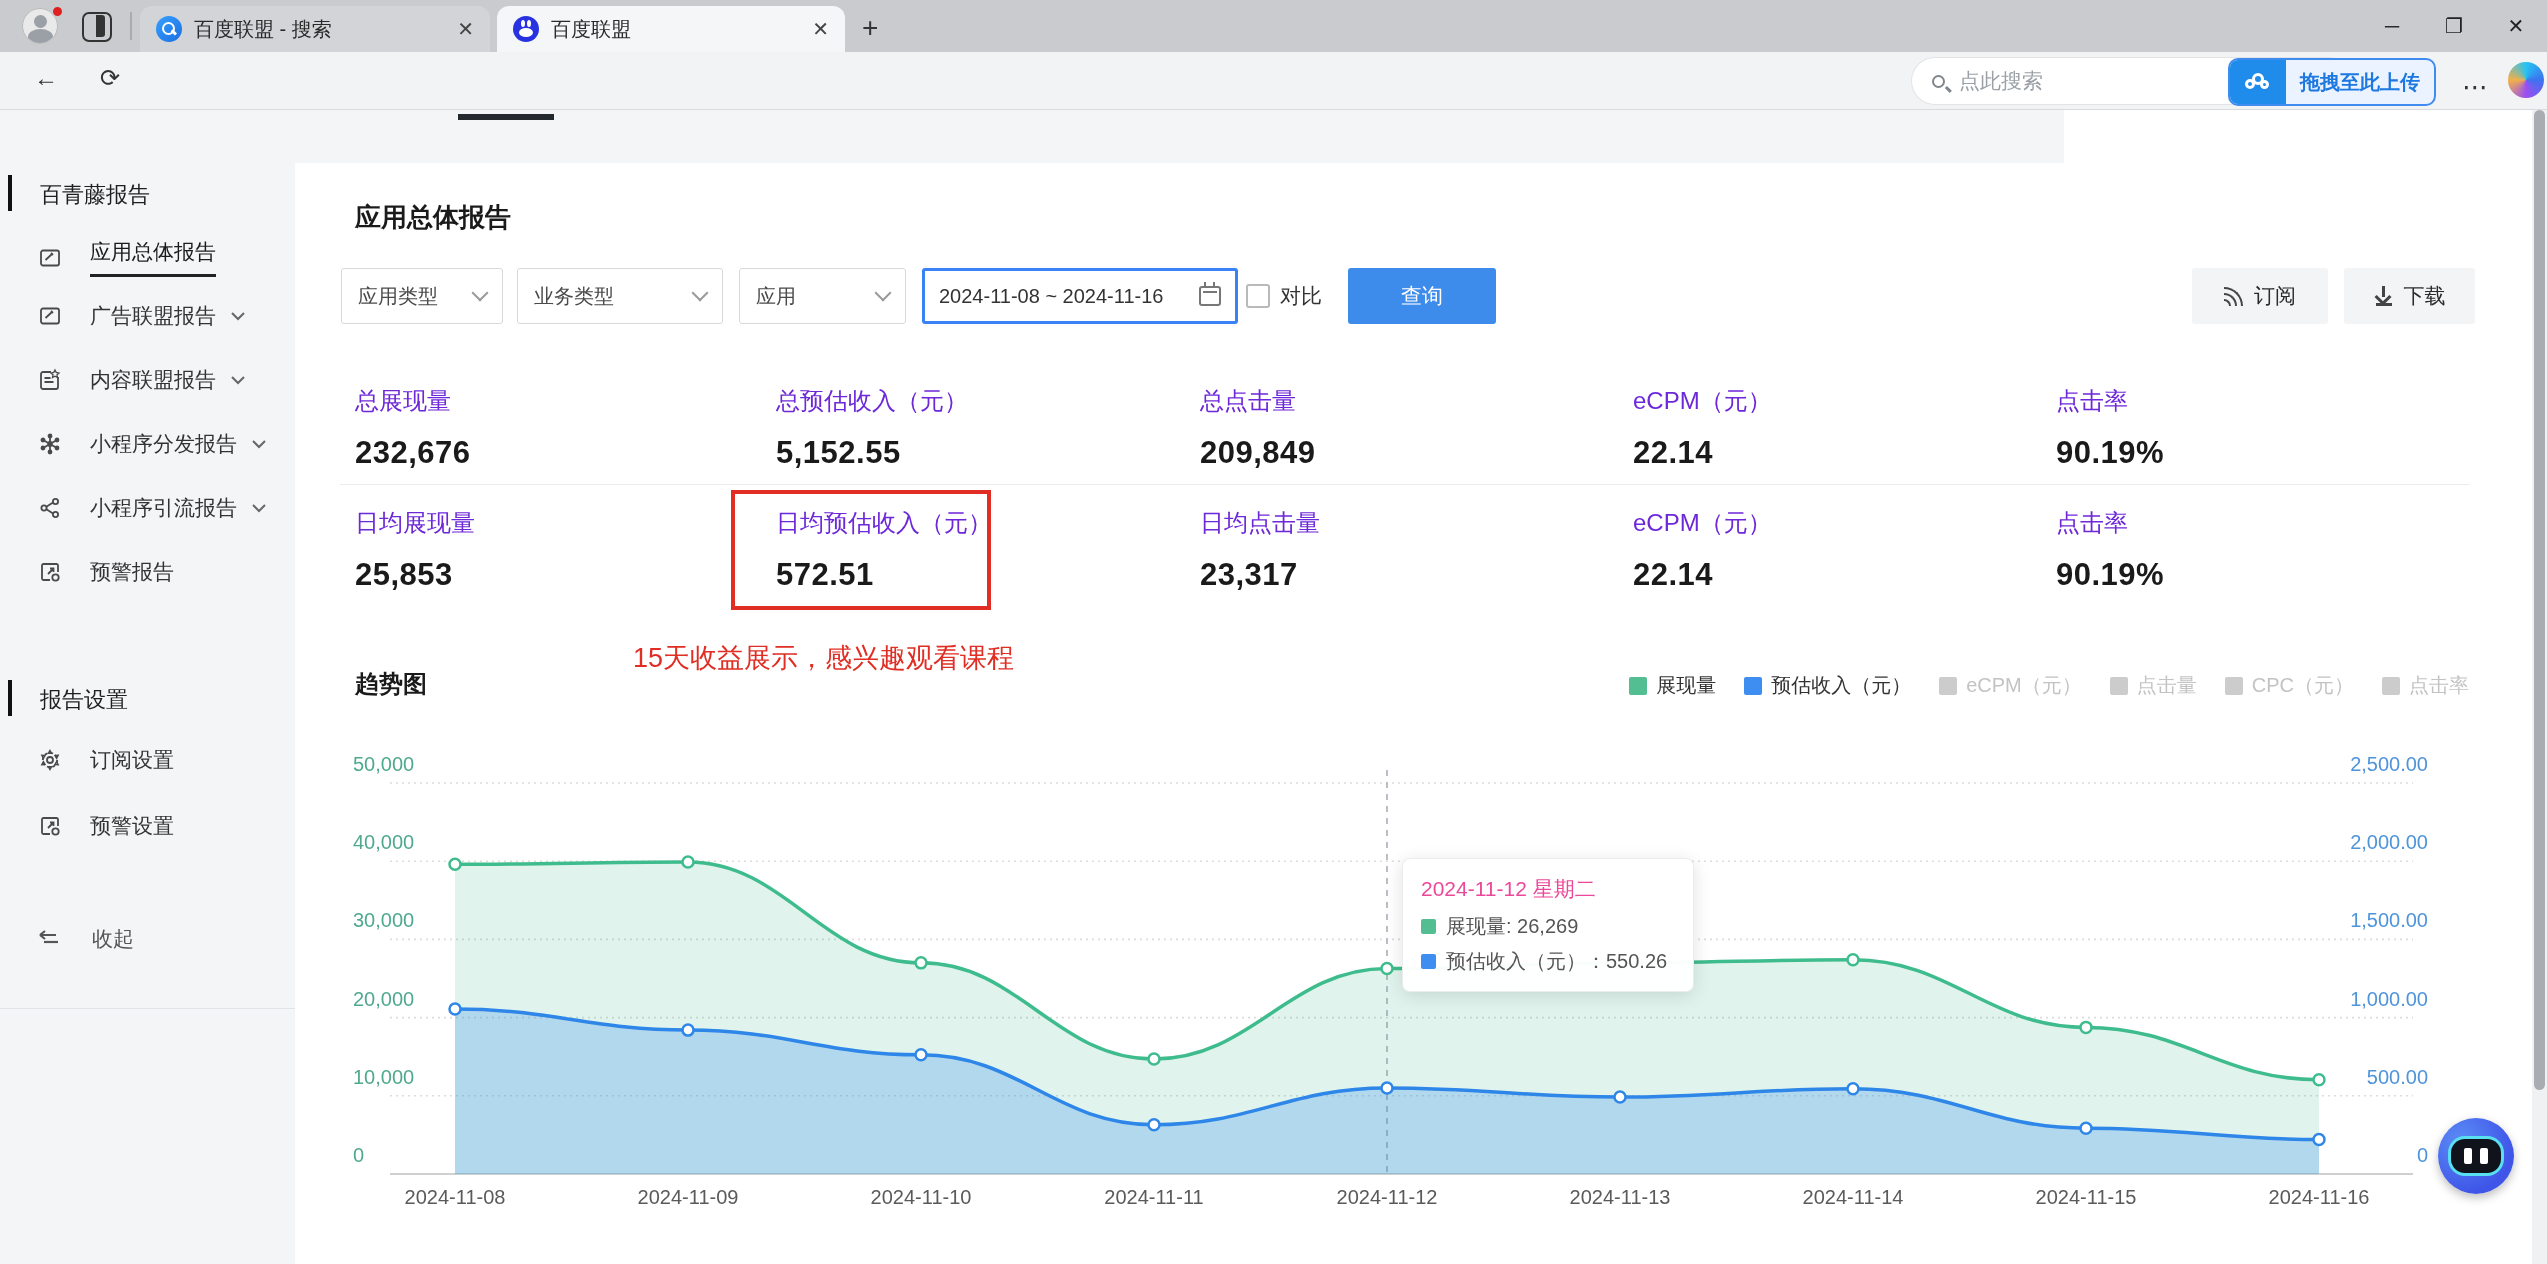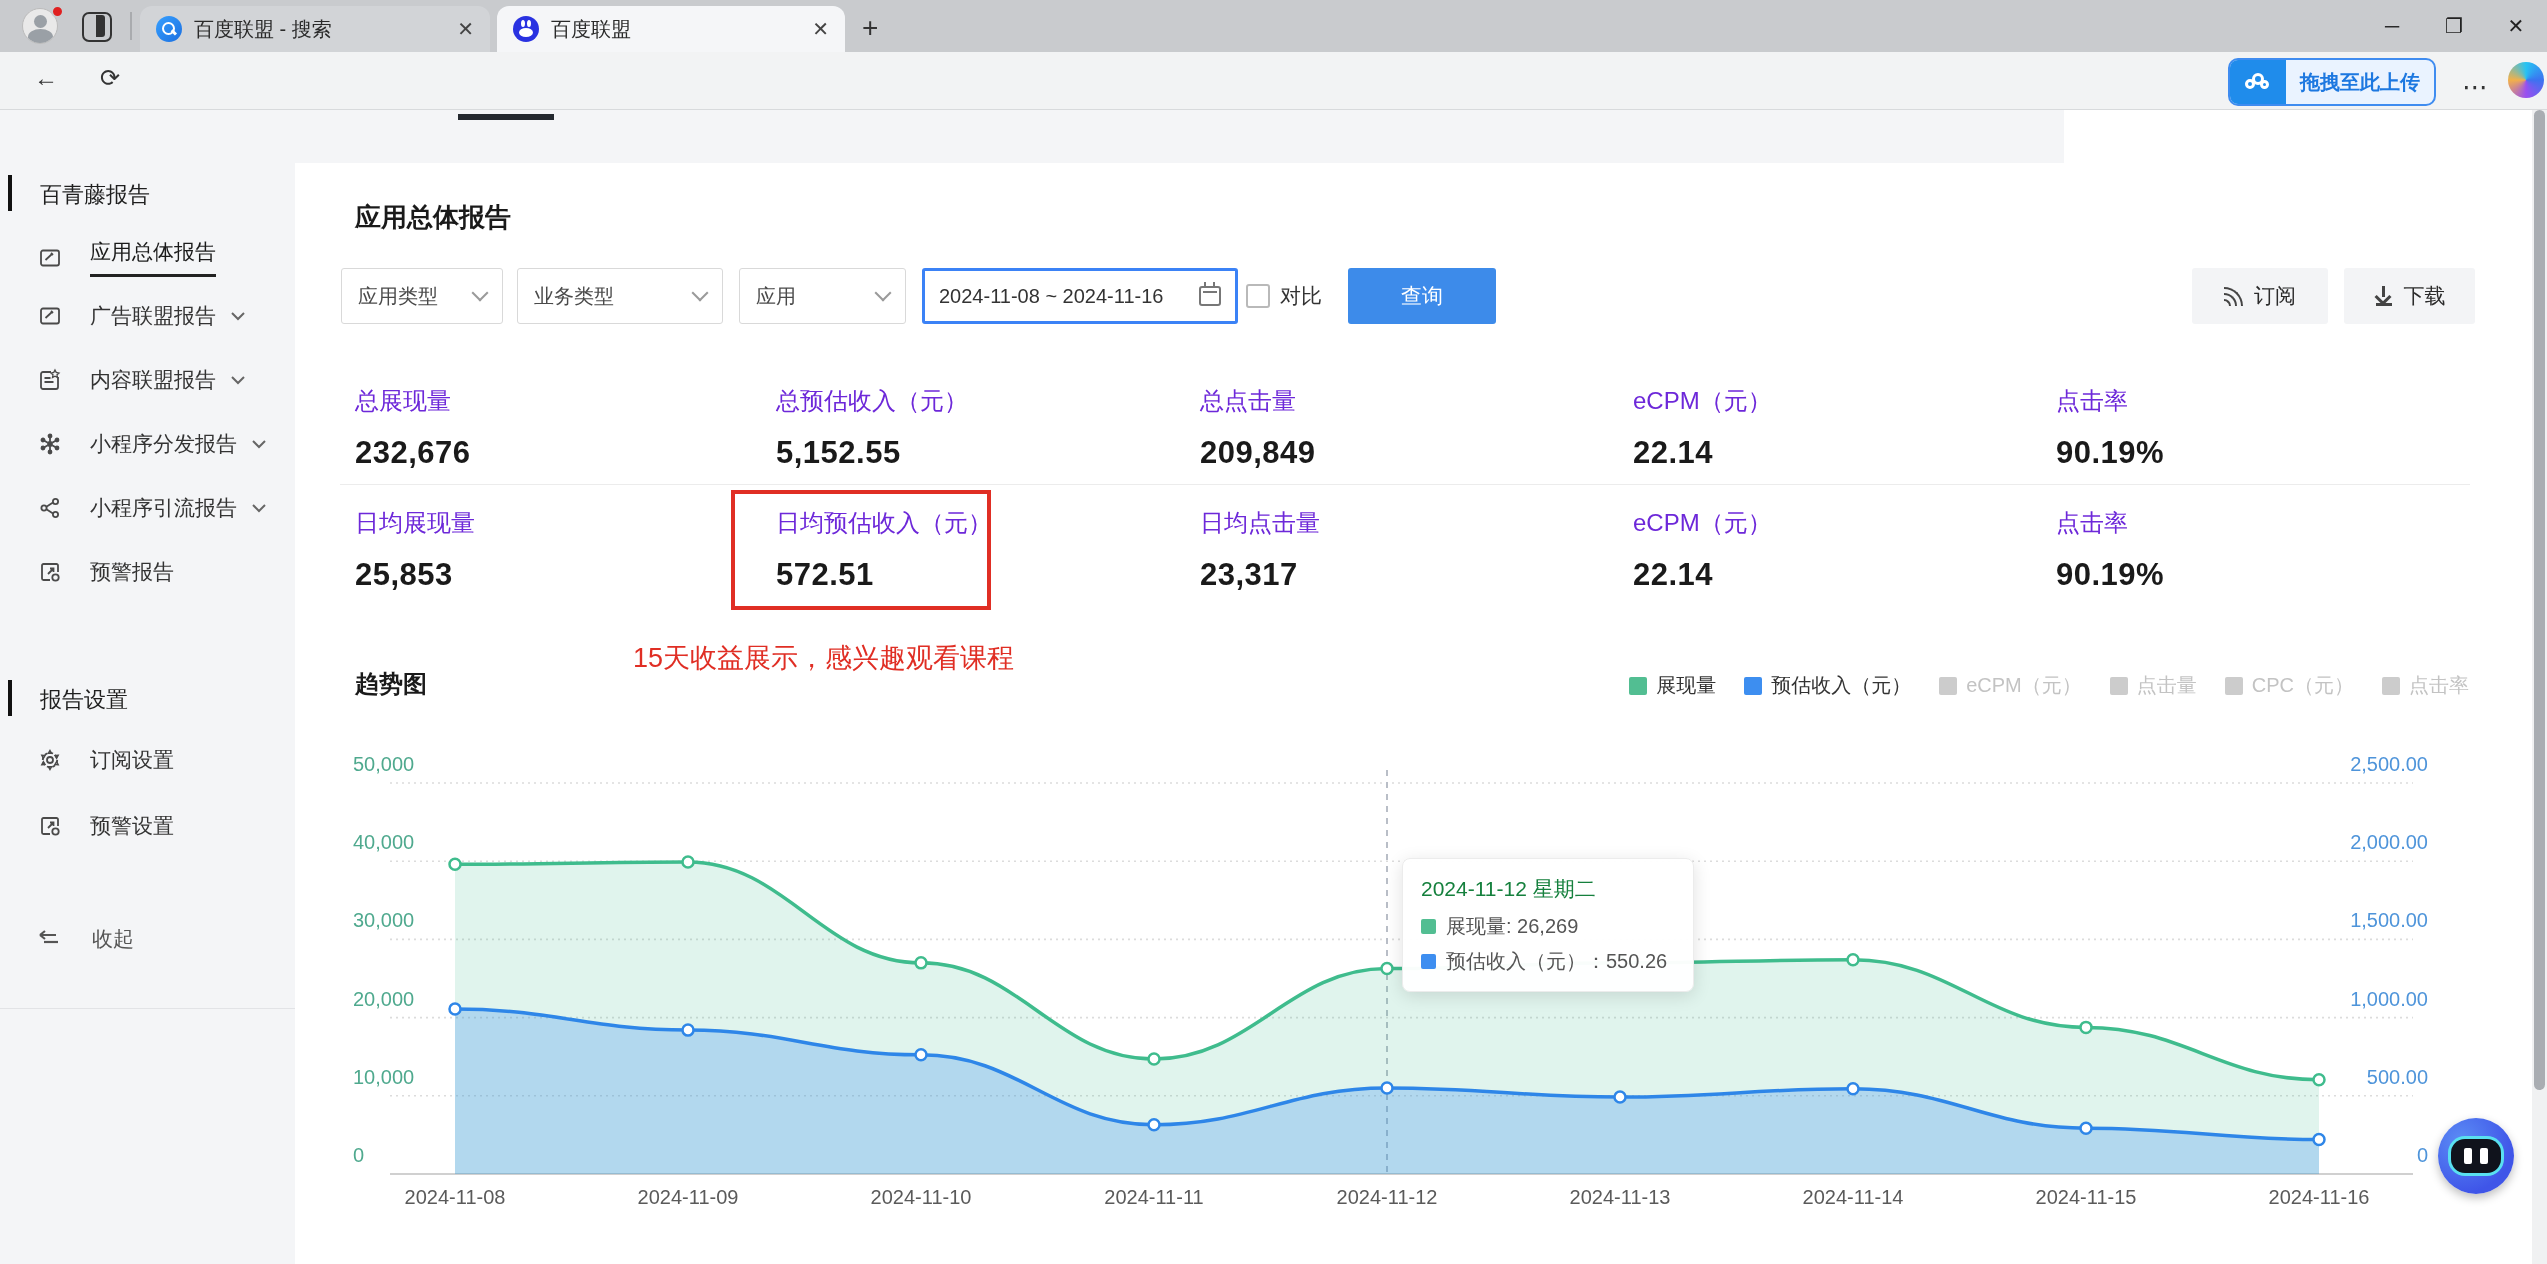--- a/index.html
+++ b/index.html
@@ -108,21 +108,21 @@
   .lg-item.inactive { color:#c3c3c3; }
   .lg-sq { width:18px; height:18px; border-radius:2px; }
   .lg-sq.inactive { background:#ccc; }
 
   #chartlayer { position:absolute; left:0; top:0; width:2547px; height:1264px; pointer-events:none; }
   .ytick-l { position:absolute; font-size:20px; color:#4fa98e; }
   .ytick-r { position:absolute; font-size:20px; color:#4e94da; }
   .xtick { position:absolute; font-size:20px; color:#5a5a5a; transform:translateX(-50%); }
 
   #tooltip { position:absolute; left:1402px; top:858px; width:292px; background:rgba(255,255,255,0.97); border:1px solid #ececec; border-radius:8px; box-shadow:0 4px 18px rgba(0,0,0,0.12); padding:16px 18px; }
-  #tooltip .tt-title { font-size:21px; color:#15803d; margin-bottom:10px; }
+  #tooltip .tt-title { font-size:21px; color:#ec4899; margin-bottom:10px; }
   .tt-row { display:flex; align-items:center; gap:10px; font-size:20px; color:#555; margin-top:8px; }
   .tt-sq { width:15px; height:15px; border-radius:2px; flex:0 0 auto; }
 
   #robot { position:absolute; left:2438px; top:1118px; width:76px; height:76px; border-radius:50%; background:radial-gradient(circle at 30% 30%, #5b8cf5, #3f55e8 70%); box-shadow:0 4px 10px rgba(0,0,0,0.25); }
   #robot .visor { position:absolute; left:13px; top:21px; width:50px; height:34px; background:#10131c; border-radius:14px; box-shadow:0 0 0 3px #59e0f0; }
   #robot .visor::before, #robot .visor::after { content:""; position:absolute; top:9px; width:8px; height:16px; background:#fff; border-radius:2px; }
   #robot .visor::before { left:13px; } #robot .visor::after { left:29px; }
 
   #scrolltrack { position:absolute; right:0; top:110px; width:15px; height:1154px; background:#f0f1f2; }
   #scrollthumb { position:absolute; right:2px; top:0; width:11px; height:980px; background:#a9adb2; border-radius:6px; }
@@ -156,20 +156,24 @@
   <div class="wincontrols">
     <div class="winbtn">─</div>
     <div class="winbtn">❐</div>
     <div class="winbtn">✕</div>
   </div>
 </div>
 
 <div id="toolbar">
   <div class="navicon" style="left:34px;">←</div>
   <div class="navicon" style="left:100px;">⟳</div>
+  <div class="searchpill">
+    <div class="mag"></div>
+    <div class="ph">点此搜索</div>
+  </div>
   <div class="uploadbtn">
     <div class="logo">
         <div class="cloud">
           <i></i>
           <i></i>
           <i></i>
         </div>
       </div>
     <div class="lbl">拖拽至此上传</div>
   </div>

